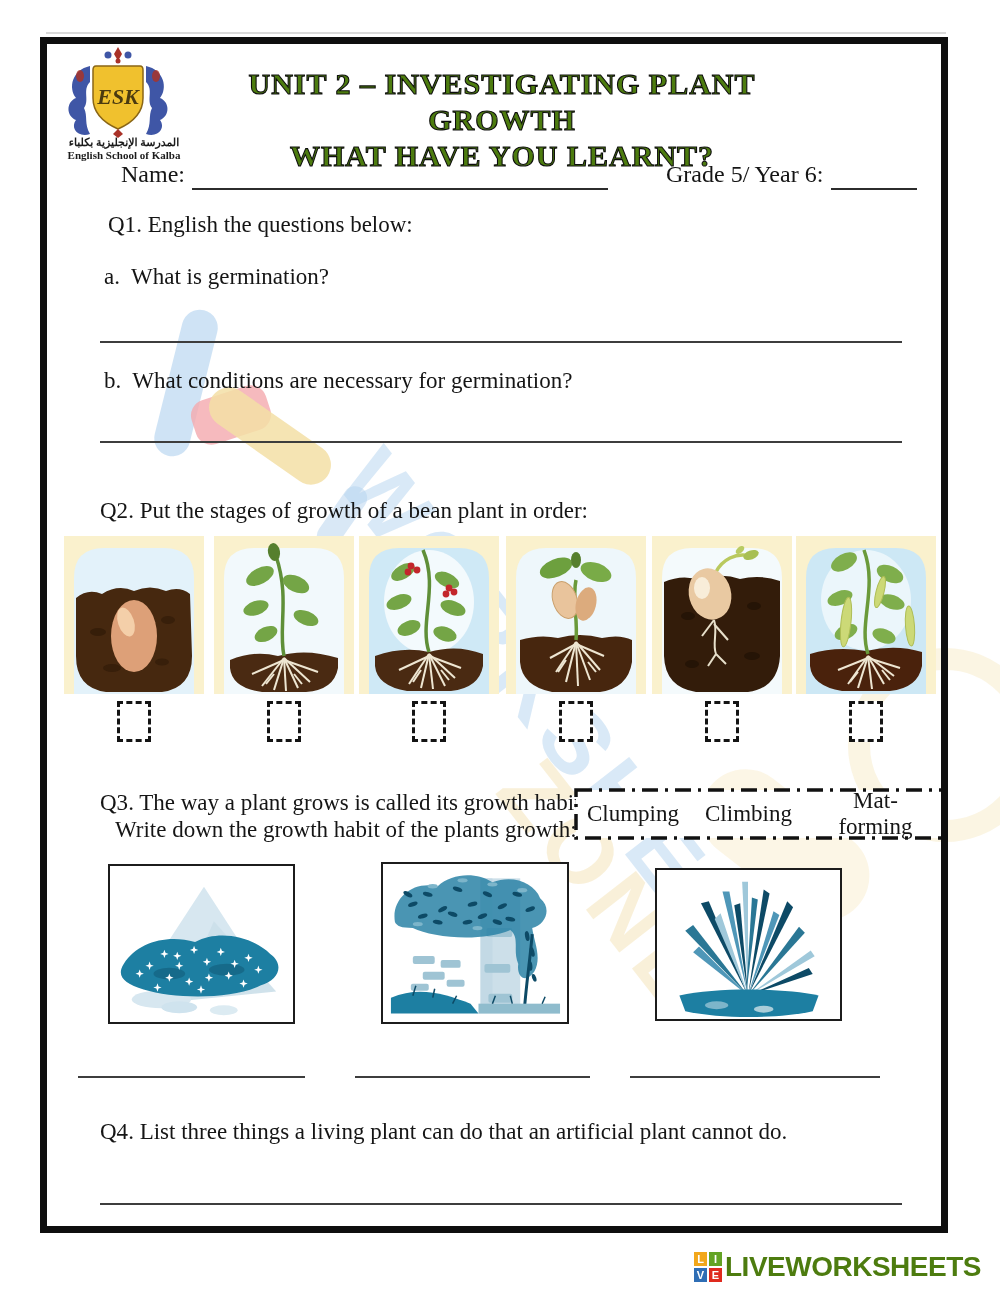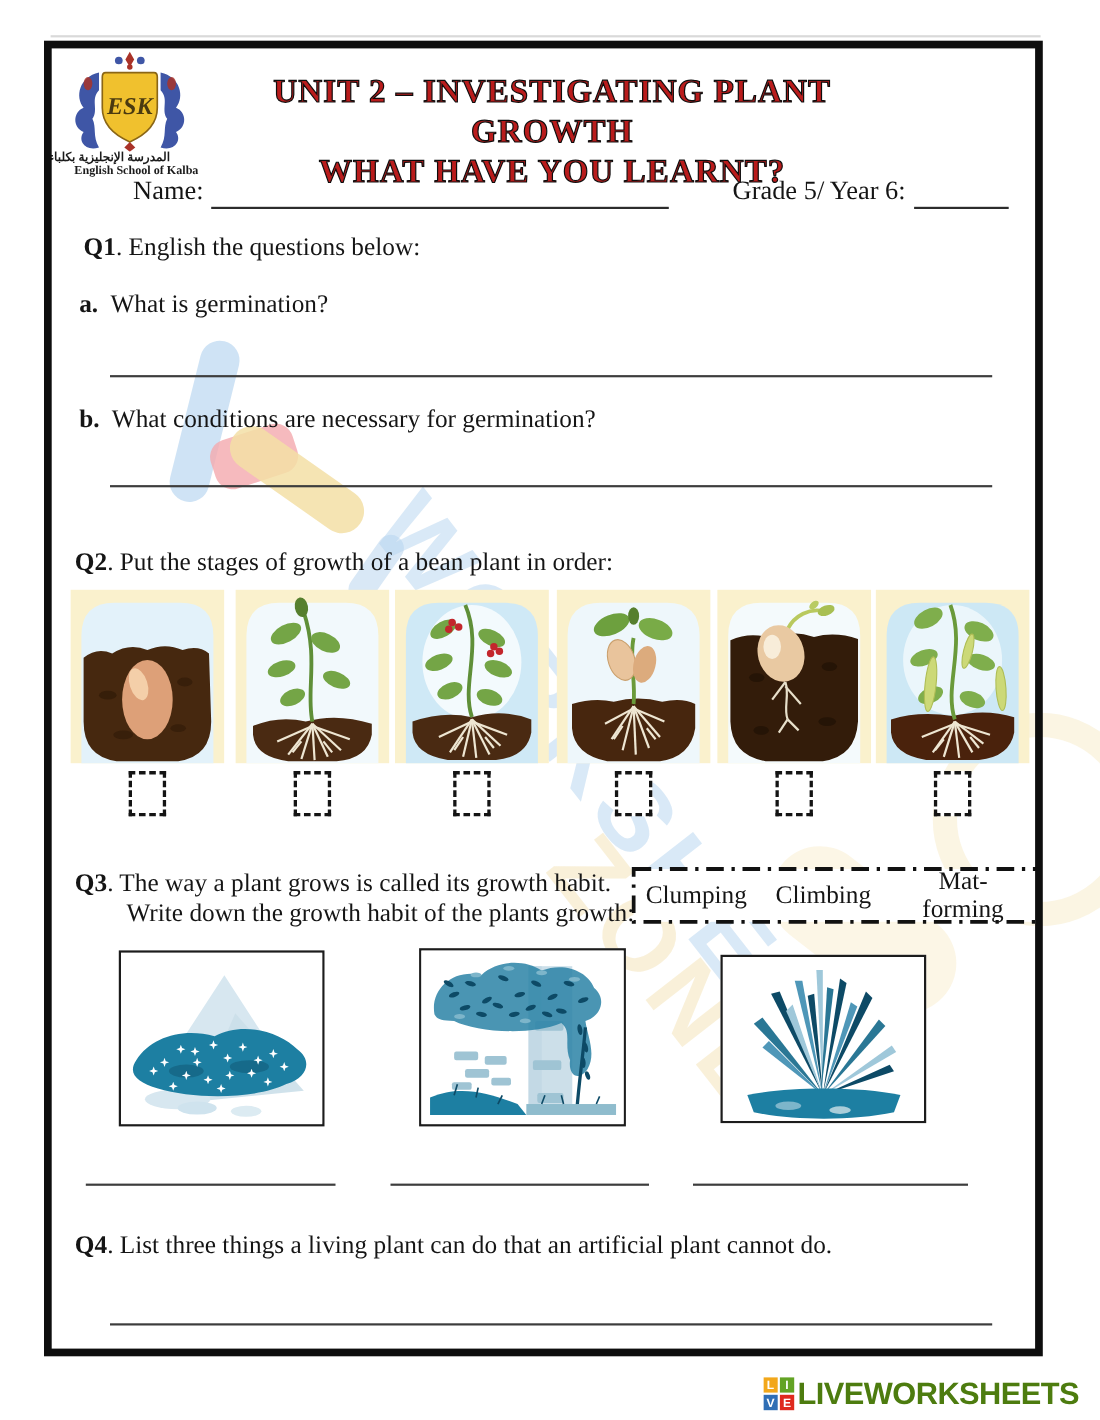--- a/index.html
+++ b/index.html
@@ -17,32 +17,32 @@
   .wm-yellow{left:200px;top:416px;width:140px;height:40px;background:#f3dfa6;border-radius:20px;transform:rotate(35deg);opacity:.85;}
   .wm-blue2{left:330px;top:482px;width:24px;height:70px;background:#cfe2f4;border-radius:14px;transform:rotate(35deg);opacity:.8;}
   .wm-text1{left:400px;top:430px;font-family:"Liberation Sans",sans-serif;font-weight:bold;
     font-size:92px;letter-spacing:8px;color:rgba(180,212,240,.5);transform:rotate(52deg);transform-origin:left top;}
   .wm-text2{left:560px;top:740px;font-family:"Liberation Sans",sans-serif;font-weight:bold;
     font-size:92px;letter-spacing:8px;color:rgba(244,228,186,.55);transform:rotate(52deg);transform-origin:left top;}
   .wm-ring{left:848px;top:648px;width:150px;height:150px;border:22px solid rgba(248,236,200,.5);border-radius:50%;}
   .wm-blob{left:690px;top:800px;width:190px;height:90px;background:rgba(248,236,200,.45);border-radius:45px;transform:rotate(38deg);}
   
   .crest{position:absolute;left:58px;top:46px;z-index:1;}
-  .school-ar{position:absolute;left:44px;top:136px;width:160px;text-align:left;font-size:11px;font-weight:bold;color:#1b1b1b;z-index:1;}
+  .school-ar{position:absolute;left:44px;top:136px;width:160px;text-align:center;font-size:11px;font-weight:bold;color:#1b1b1b;z-index:1;}
   .school-en{position:absolute;left:44px;top:149px;width:160px;text-align:center;font-size:11px;font-weight:bold;color:#1b1b1b;z-index:1;}
   .title{position:absolute;left:178px;top:66px;width:648px;text-align:center;z-index:1;
-    font-size:30px;font-weight:bold;letter-spacing:1px;color:#b91c1c;
+    font-size:30px;font-weight:bold;letter-spacing:1px;color:#4d7c0f;
     -webkit-text-stroke:1.1px #0d0d0d;line-height:1.2;}
   .name-label{position:absolute;left:121px;top:161px;font-size:24px;z-index:1;}
   .name-line{position:absolute;left:192px;top:162px;width:416px;height:26px;border-bottom:2px solid #2c2c2c;z-index:1;}
   .grade-label{position:absolute;left:666px;top:161px;font-size:24px;z-index:1;}
   .grade-line{position:absolute;left:831px;top:162px;width:86px;height:26px;border-bottom:2px solid #2c2c2c;z-index:1;}
   
   .q{position:absolute;font-size:23px;z-index:1;}
-  .q b{font-weight:bold;}
+  .q b{font-weight:normal;margin-left:32px;}
   .q1-head{left:76px;top:212px;}
   .q1a{left:72px;top:264px;}
   .q1b{left:72px;top:368px;}
   .ansline{position:absolute;border-top:2px solid #3d3d3d;z-index:1;}
   .l-a{left:100px;top:341px;width:802px;}
   .l-b{left:100px;top:441px;width:802px;}
   .q2-head{left:68px;top:498px;}
   .stage-cell{position:absolute;top:536px;width:142px;display:flex;flex-direction:column;align-items:center;z-index:1;}
   .stage-box{width:34px;height:41px;border:3px dashed #141414;box-sizing:border-box;margin-top:7px;background:#fff;}
   .q3-text{left:68px;top:789px;line-height:1.18;}

